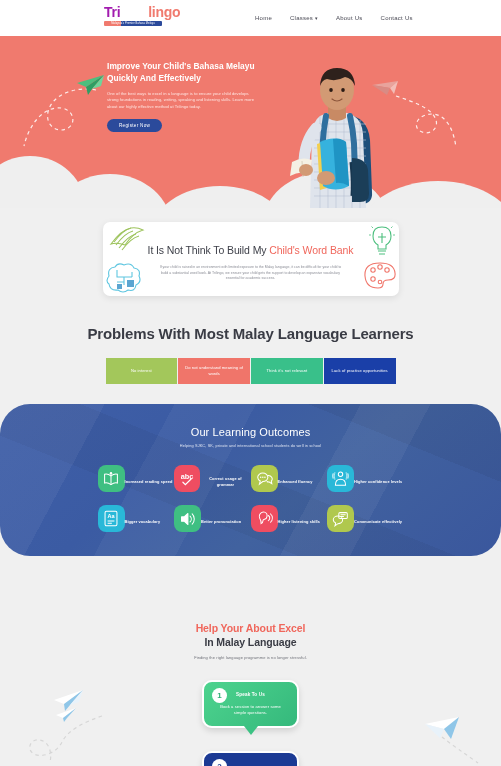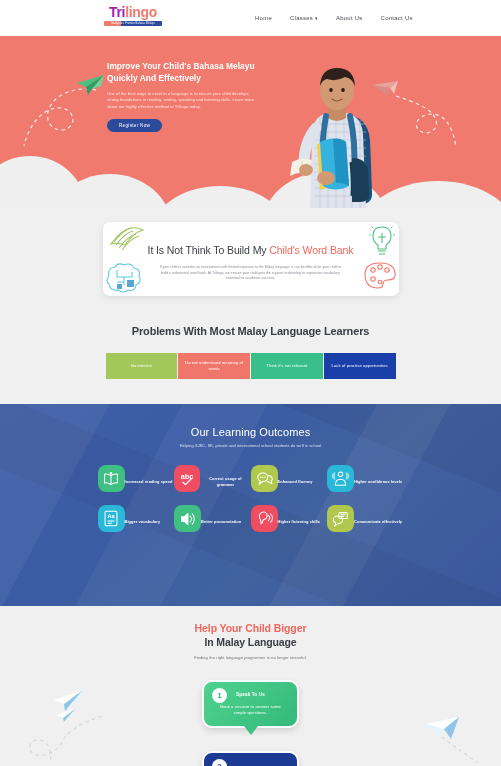--- a/index.html
+++ b/index.html
@@ -12,21 +12,21 @@
   .page { position: relative; width: 501px; height: 766px; background: #f0f0f0; }
 
   
   .navbar {
     position: relative; height: 36px; background: #ffffff;
     display: flex; align-items: center; z-index: 30;
   }
   .logo { position: absolute; left: 104px; top: 5px; width: 58px; text-align: center; }
   .logo-text { font-size: 14px; font-weight: 700; letter-spacing: -0.3px; line-height: 15px; }
   .logo-tri { color: #a21caf; }
-  .logo-lingo { color: #f07a6e; }
+  .logo-lingo { color: #f07a6e; padding-left: 28px; }
   .logo-bar { margin-top: 1px; height: 5px; border-radius: 1px; display: flex; overflow: hidden; }
   .logo-bar i { display: block; height: 100%; }
   .lb1 { width: 30%; background: #f07a6e; }
   .lb2 { width: 70%; background: #2b4a9b; }
   .logo-bar-txt {
     position: absolute; left: 0; top: 16px; width: 58px; height: 5px;
     font-size: 2.6px; color: #fff; line-height: 5px; text-align: center; letter-spacing: .1px;
   }
   .nav-links {
     position: absolute; left: 255px; top: 0; height: 36px;
@@ -81,40 +81,41 @@
   .wb-title .dk { font-weight: 500; }
   .wb-body {
     position: absolute; left: 55px; right: 55px; top: 43px; text-align: center;
     font-size: 3.5px; color: #8b8d96; line-height: 5.6px;
   }
   .wb-deco { position: absolute; }
 
   
   .problems { position: absolute; left: 0; right: 0; top: 325px; }
   .problems-title {
-    text-align: center; font-size: 11px; font-weight: 700; color: #3a3c45; letter-spacing: -.15px;
+    text-align: center; font-size: 15px; font-weight: 700; color: #3a3c45; letter-spacing: -.15px;
   }
   .prob-row {
     margin: 16px auto 0; width: 290px; display: flex; gap: 1px;
   }
   .prob-box {
     flex: 1; height: 26px; display: flex; align-items: center; justify-content: center;
     text-align: center; color: #fff; font-size: 4.1px; line-height: 5.8px; letter-spacing: .1px;
     padding: 0 4px; cursor: pointer;
   }
   .pb1 { background: #a3c75b; }
   .pb2 { background: #f0756a; }
   .pb3 { background: #39c08a; }
   .pb4 { background: #1a3fa8; }
 
   
   .outcomes {
-    position: absolute; left: 0; right: 0; top: 404px; height: 202px;
+    position: absolute; left: 0; right: 0; top: 404px; height: 152px;
     background: linear-gradient(140deg, #3f5fa8 0%, #3b5ba3 35%, #41629f 60%, #3a579d 100%);
     overflow: hidden;
+    border-radius: 30px;
   }
   .outcomes::after {
     content: ""; position: absolute; inset: 0;
     background:
       linear-gradient(118deg, rgba(255,255,255,.05) 0 18%, transparent 18% 30%, rgba(255,255,255,.045) 30% 44%, transparent 44% 62%, rgba(255,255,255,.05) 62% 74%, transparent 74%),
       linear-gradient(202deg, rgba(0,0,0,.05) 0 22%, transparent 22% 48%, rgba(0,0,0,.045) 48% 66%, transparent 66%);
     pointer-events: none;
   }
   .out-title {
     position: relative; z-index: 2; text-align: center; padding-top: 22px;
@@ -467,21 +468,21 @@
             <path d="M1.5 10 a5.5 4.5 0 0 1 11 0 a5.5 4.5 0 0 1 -5.5 4.5 l-3.5 2.5 l.8 -3.2 A4.6 4.6 0 0 1 1.5 10 z"></path>
           </svg>
         </div>
         <div class="out-label">Communicate effectively</div>
       </div>
 
     </div>
   </div>
 
   <div class="excel">
-    <div class="excel-t1">Help Your Child Bigger</div>
+    <div class="excel-t1">Help Your About Excel</div>
     <div class="excel-t2">In Malay Language</div>
     <div class="excel-sub">Finding the right language programme is no longer stressful.</div>
   </div>
 
   <div class="steps">
 
     <div class="plane" style="left:50px; top:8px;">
       <svg width="34" height="24" viewBox="0 0 34 24">
         <path d="M33 2 L4 12 L14 16 Z" fill="#ffffff"></path>
         <path d="M33 2 L14 16 L15 23 L20 17 Z" fill="#8fc6e8"></path>

